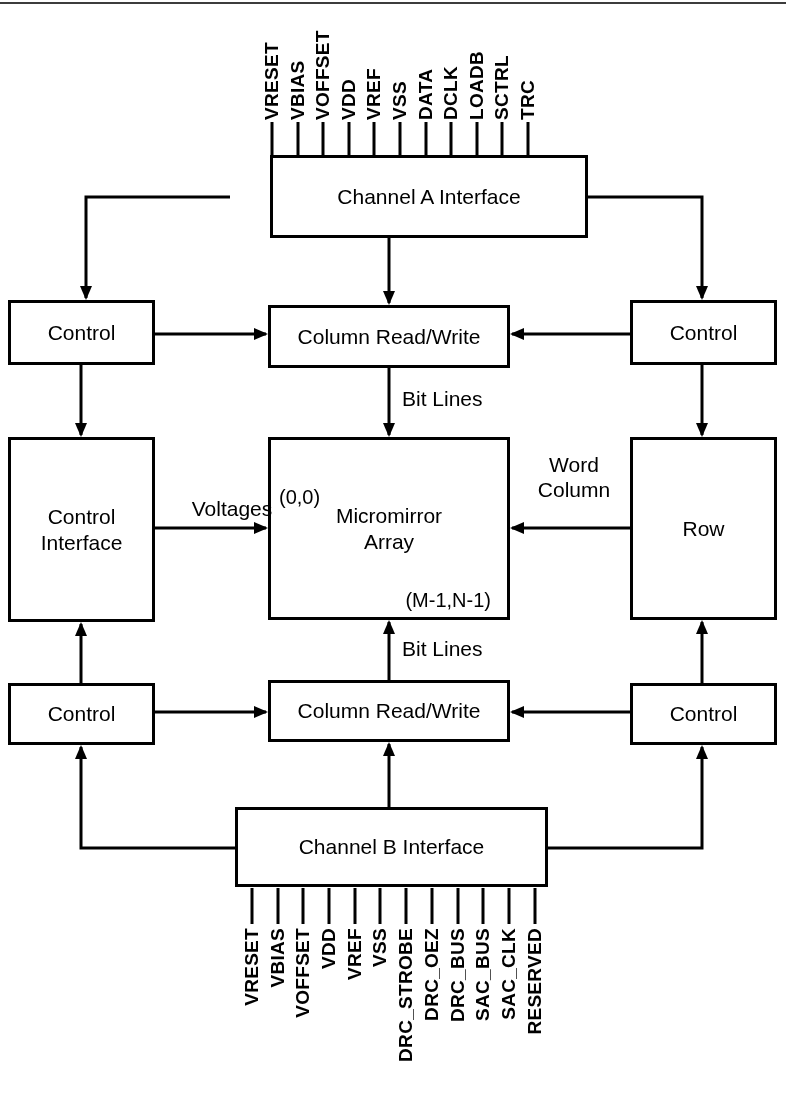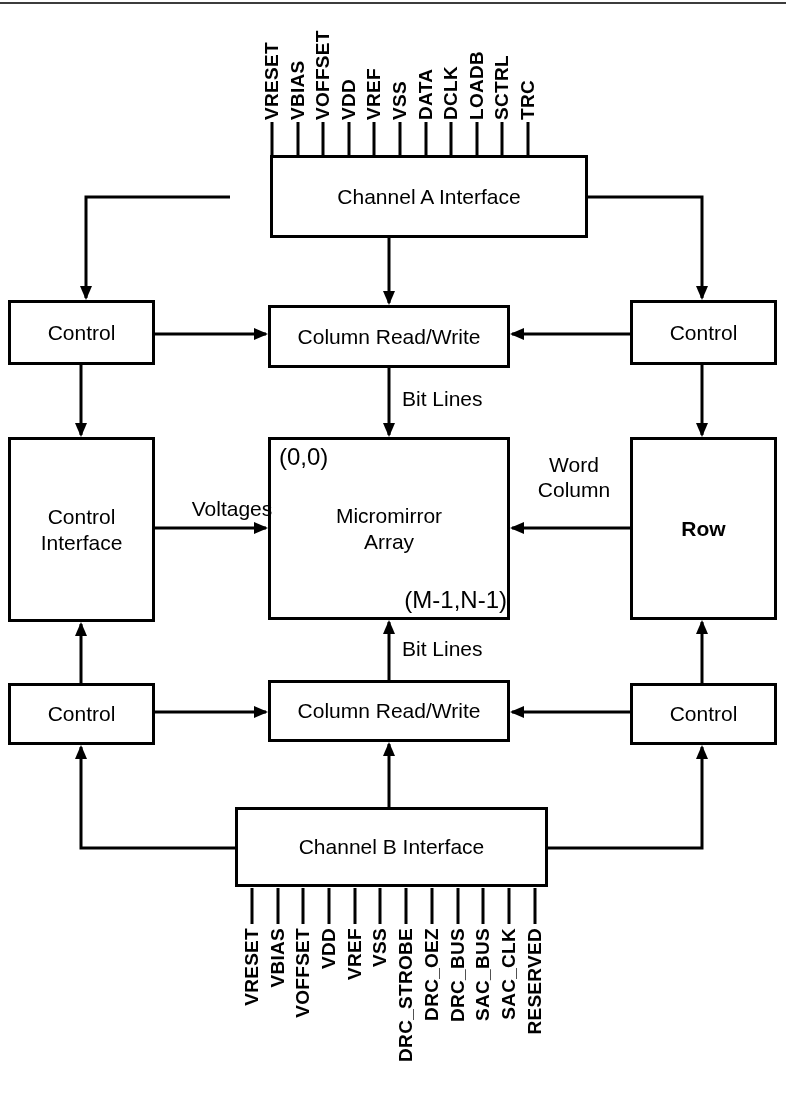--- a/index.html
+++ b/index.html
@@ -27,25 +27,26 @@
     display: flex;
     flex-direction: column;
     align-items: center;
     justify-content: center;
     text-align: center;
     font-size: 21px;
     line-height: 26px;
   }
   .corner {
     position: absolute;
-    font-size: 24px;
+    font-size: 20px;
     line-height: 22px;
+    margin-top: 40px;
   }
   .corner.tl { left: 8px; top: 6px; }
-  .corner.br { right: 0; bottom: 6px; }
+  .corner.br { right: 16px; bottom: 6px; }
   .pin {
     position: absolute;
     white-space: nowrap;
     font-weight: 700;
     font-size: 19px;
     line-height: 22px;
     transform-origin: 0 0;
     letter-spacing: 0.3px;
   }
   .pin-top { transform: rotate(-90deg); }
@@ -145,21 +146,21 @@
     <span>Interface</span>
   </div>
 
   <div class="box" style="left:268px; top:437px; width:242px; height:183px;">
     <span class="corner tl">(0,0)</span>
     <span>Micromirror</span>
     <span>Array</span>
     <span class="corner br">(M-1,N-1)</span>
   </div>
 
-  <div class="box" style="left:630px; top:437px; width:147px; height:183px;font-weight:bold;">
+  <div class="box" style="left:630px; top:437px; width:147px; height:183px;">
     <span>Row</span>
   </div>
 
   <div class="box" style="left:8px; top:683px; width:147px; height:62px;">
     <span>Control</span>
   </div>
 
   <div class="box" style="left:268px; top:680px; width:242px; height:62px;">
     <span>Column Read/Write</span>
   </div>

